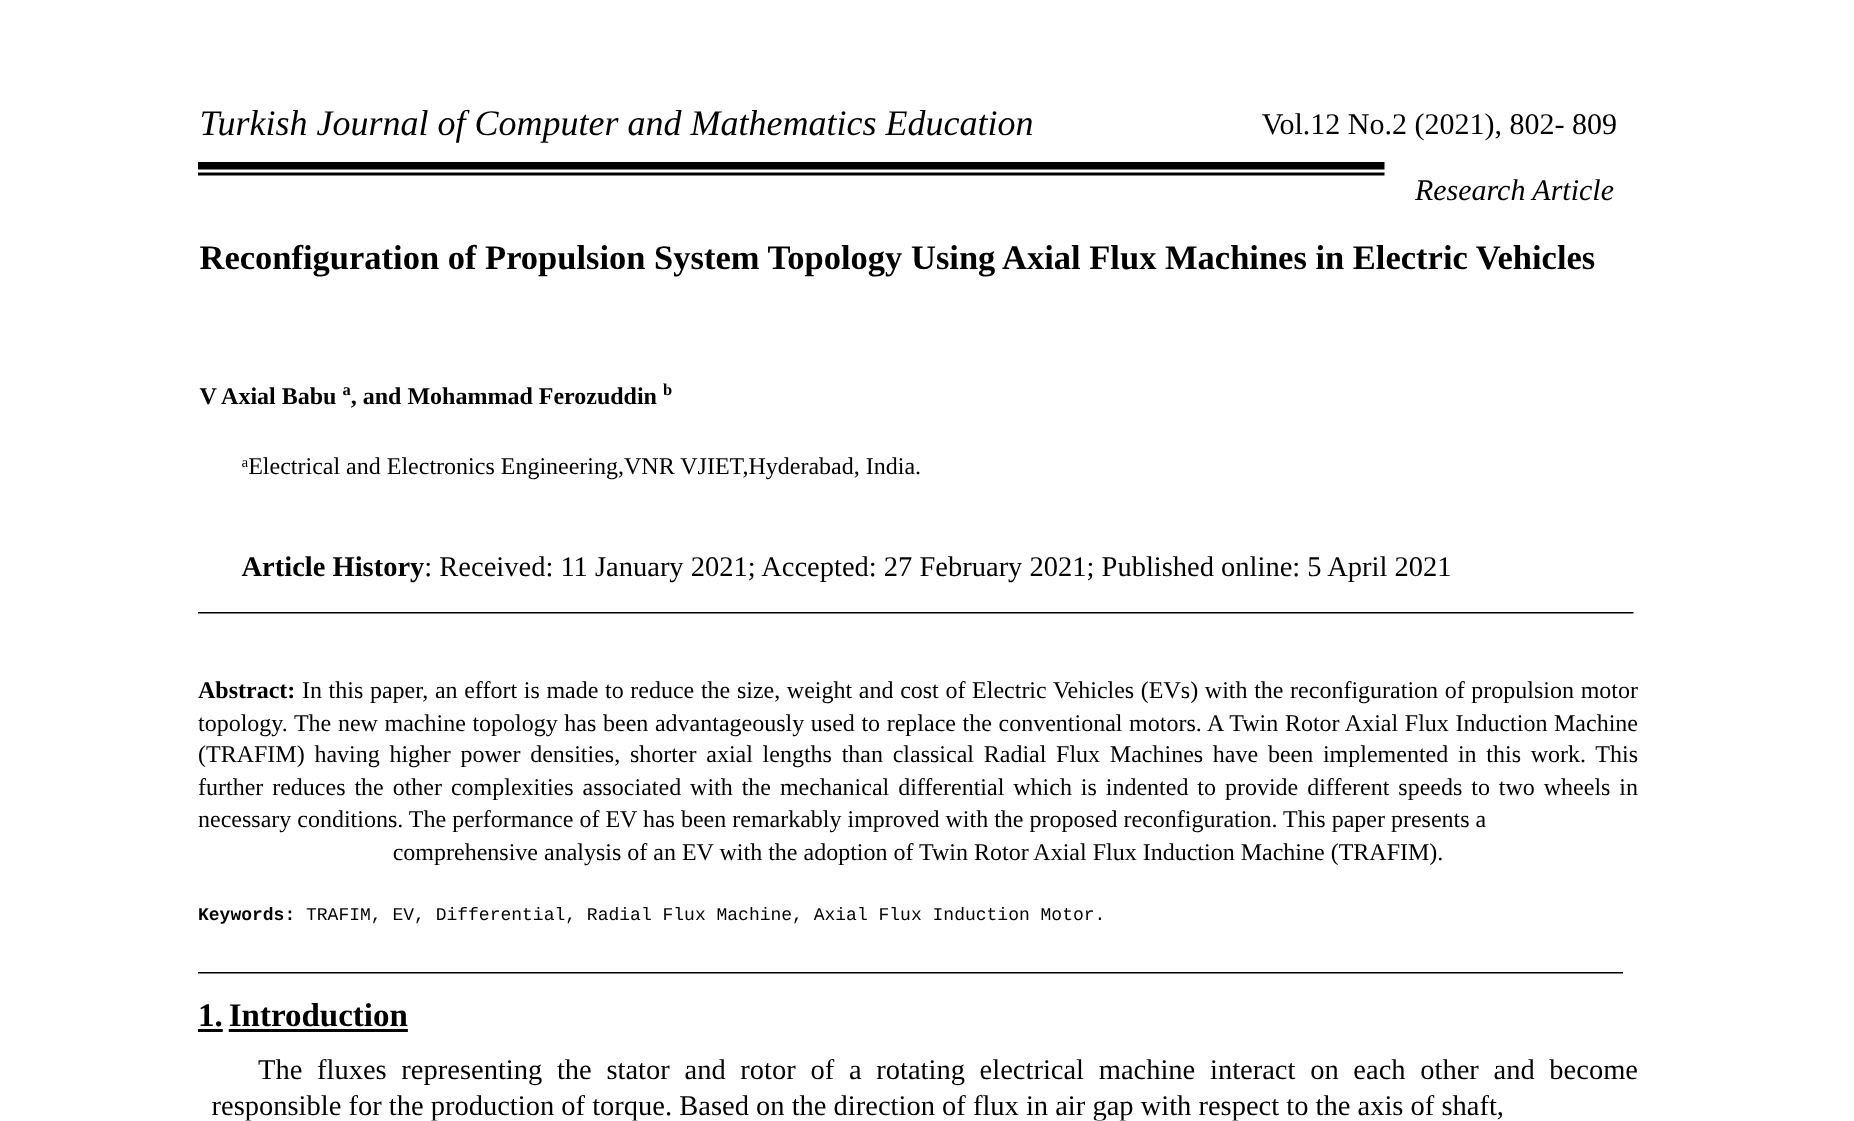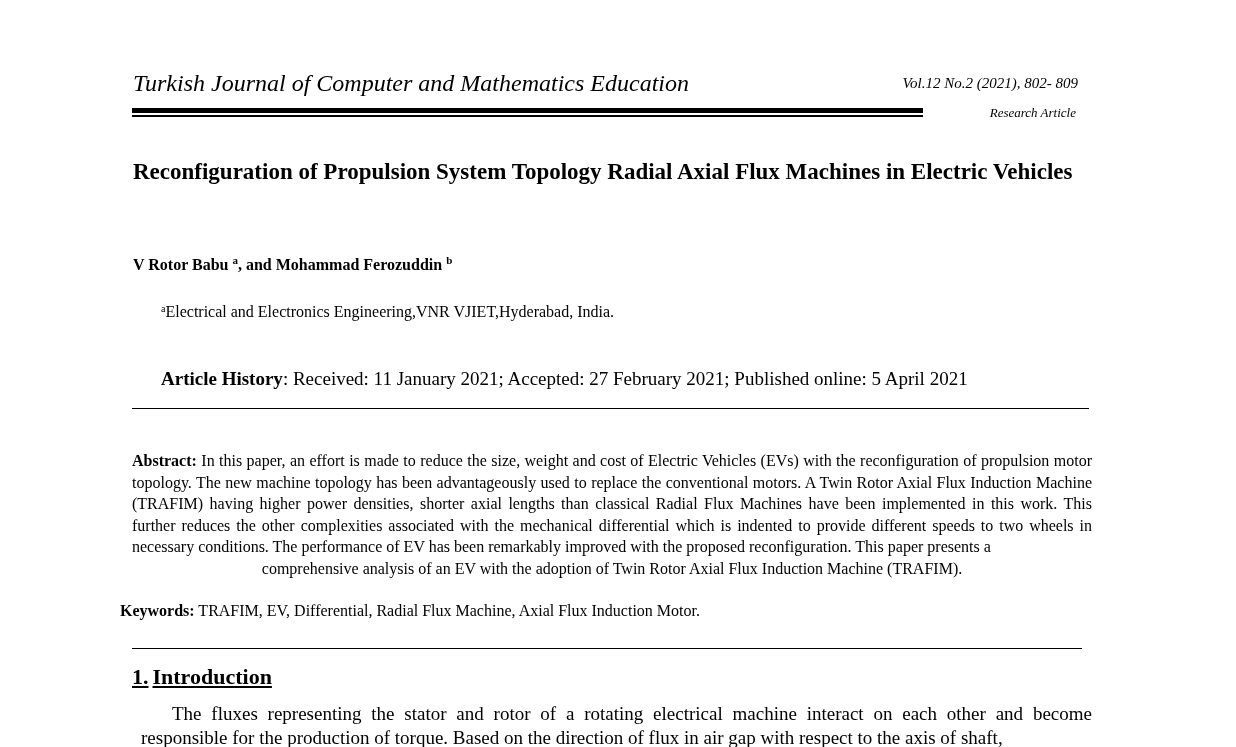--- a/index.html
+++ b/index.html
@@ -19,39 +19,38 @@
 
     .journal-name {
       left: 133px; top: 71px;
       font-style: italic;
       font-size: 24px;
       line-height: 24px;
       white-space: nowrap;
     }
     .volume-info {
       right: 158px; top: 71px;
-      font-style: italic;
-      font-size: 15px;
+      font-size: 20px;
       line-height: 24px;
       white-space: nowrap;
     }
     .header-rule-thick {
       left: 132px; top: 108px;
       width: 791px; height: 5px;
       background: #000;
     }
     .header-rule-thin {
       left: 132px; top: 115px;
       width: 791px; height: 2px;
       background: #000;
     }
     .article-type {
-      right: 160px; top: 101px;
+      right: 160px; top: 115px;
       font-style: italic;
-      font-size: 13px;
+      font-size: 20px;
       line-height: 24px;
       white-space: nowrap;
     }
 
     .paper-title {
       left: 133px; top: 157px;
       width: 960px;
       font-weight: bold;
       font-size: 23px;
       line-height: 29px;
@@ -101,24 +100,25 @@
       width: 960px;
       font-size: 16px;
       line-height: 21.5px;
       text-align: justify;
     }
     .abstract p { margin: 0; }
     .abstract .label { font-weight: bold; margin-top: 36px; }
     .abstract .last-line { text-align: center; }
 
     .keywords {
-      left: 120px; top: 600px;
-      font-size: 16px;
+      left: 132px; top: 600px;
+      font-size: 12px;
       line-height: 21.5px;
       white-space: nowrap;
+      font-family: Liberation Mono, monospace;
     }
     .keywords .label { font-weight: bold; }
 
     .rule-2 {
       left: 132px; top: 648px;
       width: 950px; height: 1px;
       background: #000;
     }
 
     .section-heading {
@@ -142,24 +142,24 @@
   </style>
 </head>
 <body>
 
 <div class="abs journal-name">Turkish Journal of Computer and Mathematics Education</div>
 <div class="abs volume-info">Vol.12 No.2 (2021), 802- 809</div>
 <div class="abs header-rule-thick"></div>
 <div class="abs header-rule-thin"></div>
 <div class="abs article-type">Research Article</div>
 
-<div class="abs paper-title">Reconfiguration of Propulsion System Topology Radial Axial Flux Machines in Electric Vehicles</div>
+<div class="abs paper-title">Reconfiguration of Propulsion System Topology Using Axial Flux Machines in Electric Vehicles</div>
 
 <div class="abs authors">
-  <span>V Rotor Babu</span>
+  <span>V Axial Babu</span>
   <sup>a</sup><span>, and </span><span>Mohammad Ferozuddin</span>
   <sup>b</sup>
 </div>
 
 <div class="abs affiliations">
   <div class="affil-line"><sup>a</sup><span>Electrical and Electronics Engineering,VNR VJIET,Hyderabad, India.</span></div>
 </div>
 
 <div class="abs history"><b>Article History</b><span>: Received: 11 January 2021; Accepted: 27 February 2021; Published online: 5 April 2021</span></div>
 

